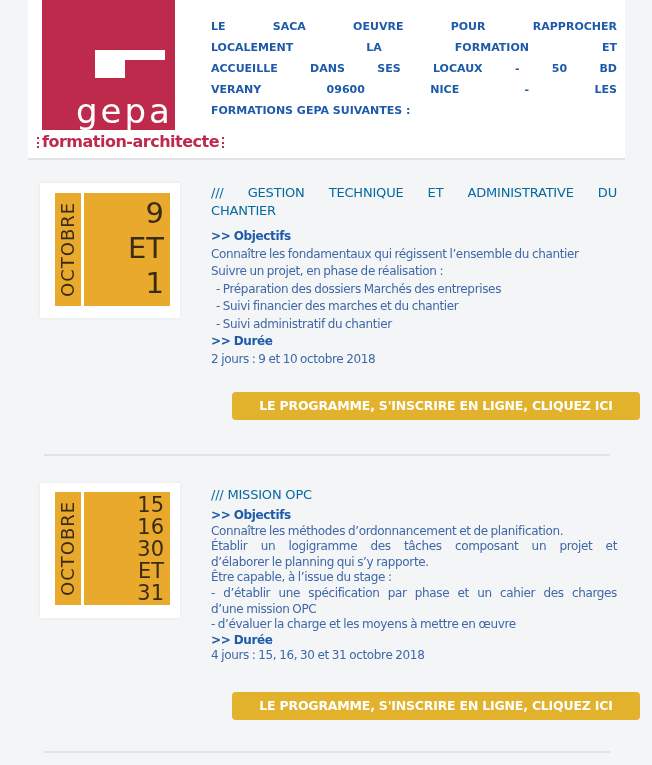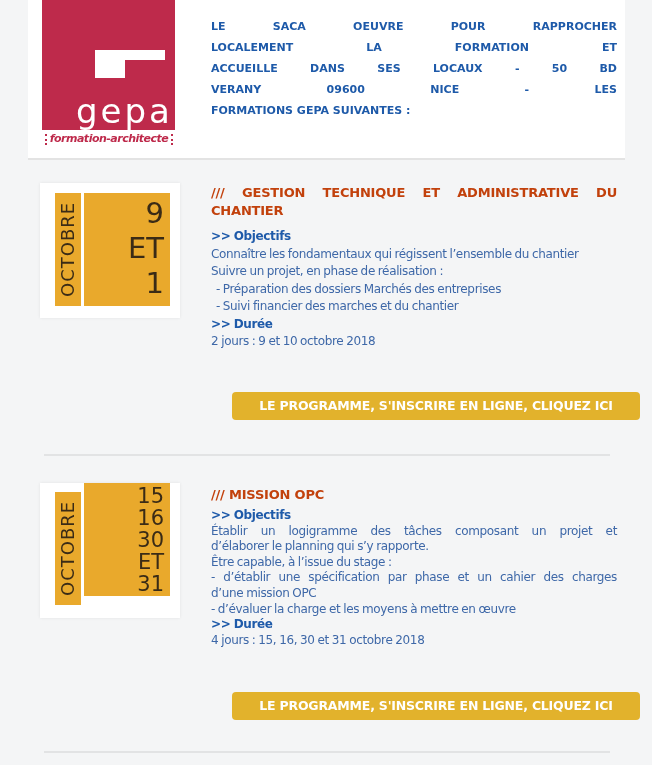--- a/index.html
+++ b/index.html
@@ -19,23 +19,22 @@
     background:#be2a4b;
   }
   .logo-mark-bar   { position:absolute; left:53px; top:50px; width:70px; height:10px; background:#ffffff; }
   .logo-mark-block { position:absolute; left:53px; top:50px; width:30px; height:28px; background:#ffffff; }
   .logo-word {
     position:absolute; left:0; bottom:2px; width:133px; text-align:center;
     color:#ffffff; font-size:34px; line-height:1; letter-spacing:3px; font-weight:400;padding-left:32px;
   }
   .logo-tagline {
     position:absolute; left:6px; top:132px; width:150px; text-align:center;
-    color:#be2a4b; font-size:11px; font-weight:bold; letter-spacing:-0.5px;
+    color:#be2a4b; font-size:16px; font-weight:bold; letter-spacing:-0.5px;
     white-space:nowrap;
-    font-style:italic;
   }
   .tag-bar {
     display:inline-block; width:0; height:11px; border-left:2px dotted #be2a4b;
     margin:0 3px; vertical-align:middle;
   }
   .heading {
     position:absolute; left:183px; top:16px; width:406px;
     color:#1e5aa9; font-size:11px; font-weight:bold; line-height:21px;
   }
   
@@ -65,21 +64,21 @@
   }
   .cal-dates {
     position:absolute; right:6px; top:3px; left:0; text-align:right;
     color:#3a2b16;
   }
   .cal-dates-big   { font-size:29px; line-height:35px; }
   .cal-dates-small { font-size:21px; line-height:22px; top:2px; }
   
   .course-title {
     position:absolute; left:211px; width:406px;
-    color:#c2410c; font-size:13px; font-weight:bold; line-height:18px;
+    color:#0369a1; font-size:13px; font-weight:normal; line-height:18px;
     letter-spacing:-0.2px;
   }
   .course-body {
     position:absolute; left:211px; width:406px;
     font-size:12px; letter-spacing:-0.35px; word-spacing:-0.6px;
   }
   .body1 { line-height:17.5px; }
   .body2 { line-height:15.6px; }
   
   .cta-button {
@@ -134,49 +133,51 @@
     <div class="jline">/// GESTION TECHNIQUE ET ADMINISTRATIVE DU</div>
     <div class="line">CHANTIER</div>
   </div>
 
   <div class="course-body body1 coltext" style="top:228px;">
     <div class="line bold">&gt;&gt; Objectifs</div>
     <div class="line">Connaître les fondamentaux qui régissent l’ensemble du chantier</div>
     <div class="line">Suivre un projet, en phase de réalisation :</div>
     <div class="line indent">- Préparation des dossiers Marchés des entreprises</div>
     <div class="line indent">- Suivi financier des marches et du chantier</div>
+    <div class="line indent">- Suivi administratif du chantier</div>
     <div class="line bold">&gt;&gt; Durée</div>
     <div class="line">2 jours : 9 et 10 octobre 2018</div>
   </div>
 
   <button class="cta-button" style="top:392px;">LE PROGRAMME, S'INSCRIRE EN LIGNE, CLIQUEZ ICI</button>
 
   <div class="separator" style="top:454px;"></div>
 
   <div class="cal-card" style="left:40px; top:483px;">
     <div class="cal-strip" style="top:9px;">
       <div class="cal-month">OCTOBRE</div>
     </div>
-    <div class="cal-square" style="top:0;">
+    <div class="cal-square" style="top:9px;">
       <div class="cal-dates cal-dates-small">
         <div>15</div>
         <div>16</div>
         <div>30</div>
         <div>ET</div>
         <div>31</div>
       </div>
     </div>
   </div>
 
   <div class="course-title" style="top:486px;">
     <div class="line">/// MISSION OPC</div>
   </div>
 
   <div class="course-body body2 coltext" style="top:508px;">
     <div class="line bold">&gt;&gt; Objectifs</div>
+    <div class="line">Connaître les méthodes d’ordonnancement et de planification.</div>
     <div class="jline">Établir un logigramme des tâches composant un projet et</div>
     <div class="line">d’élaborer le planning qui s’y rapporte.</div>
     <div class="line">Être capable, à l’issue du stage :</div>
     <div class="jline">- d’établir une spécification par phase et un cahier des charges</div>
     <div class="line">d’une mission OPC</div>
     <div class="line">- d’évaluer la charge et les moyens à mettre en œuvre</div>
     <div class="line bold">&gt;&gt; Durée</div>
     <div class="line">4 jours : 15, 16, 30 et 31 octobre 2018</div>
   </div>
 

